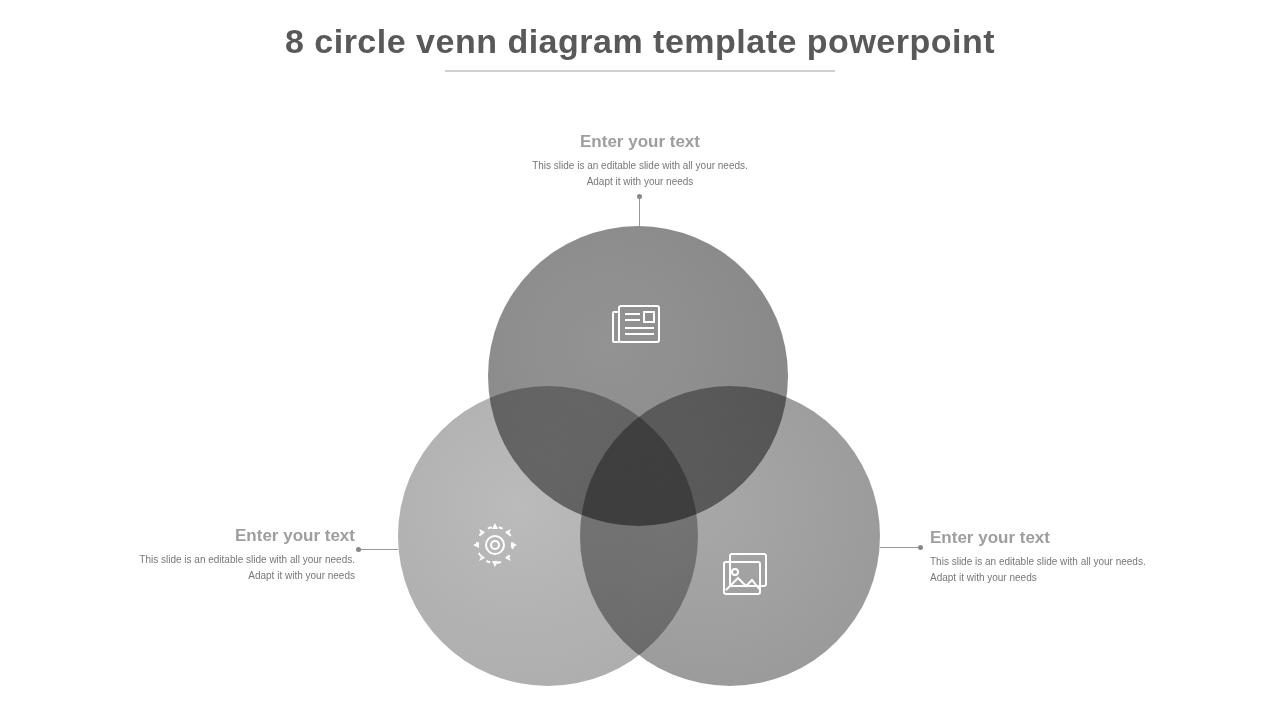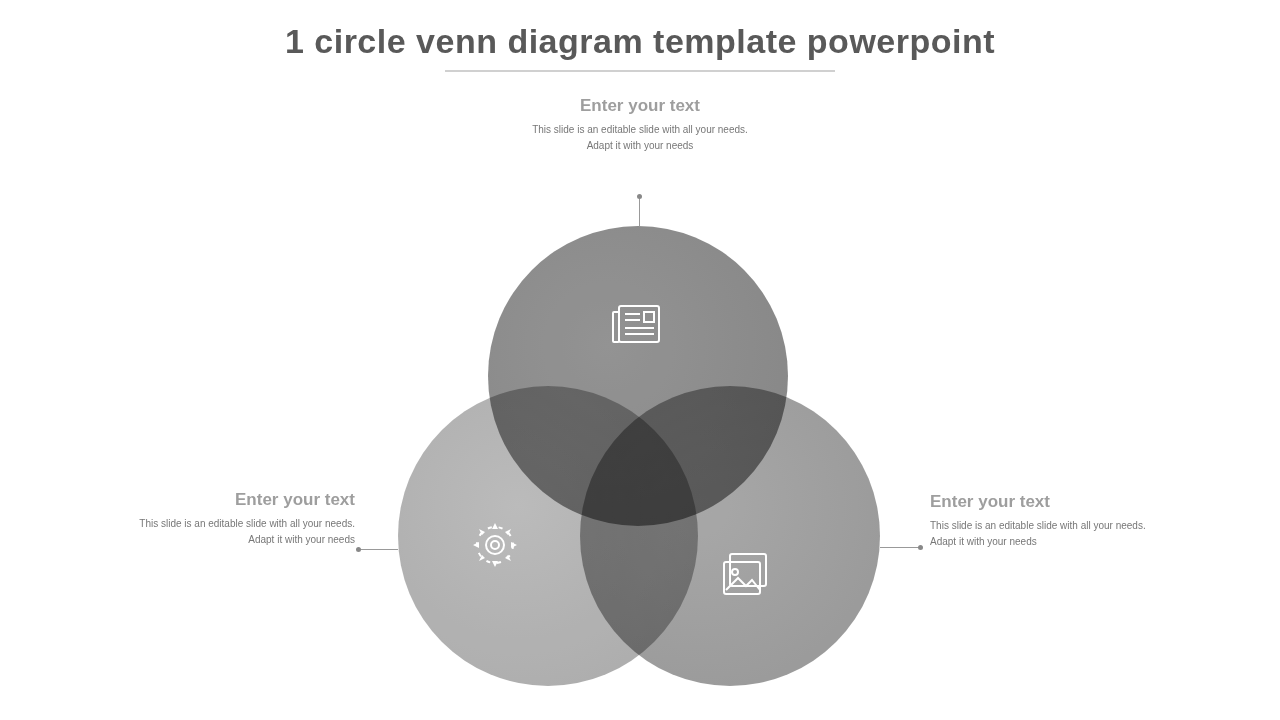--- a/index.html
+++ b/index.html
@@ -37,20 +37,21 @@
     color: #666;
   }
   .callout.top { top: 96px; left: 525px; width: 230px; text-align: center; }
   .callout.left { top: 490px; left: 130px; width: 225px; text-align: right; }
   .callout.right { top: 492px; left: 930px; width: 225px; text-align: left; }
   .callout .h {
     font-size: 17px;
     font-weight: 600;
     color: #9e9e9e;
     margin-bottom: 6px;
+    margin-top: 36px;
   }
   .callout .b {
     font-size: 10px;
     line-height: 1.55;
     color: #777;
   }
   .leader {
     position: absolute;
     background: #999;
   }
@@ -91,21 +92,21 @@
     stroke: #fff;
     fill: none;
   }
   .icon.news  { left: 610px; top: 300px; width: 56px; height: 48px; }
   .icon.gear  { left: 470px; top: 520px; width: 50px; height: 50px; }
   .icon.image { left: 720px; top: 552px; width: 52px; height: 46px; }
 </style>
 </head>
 <body>
 
-<div class="title">1 circle venn diagram template powerpoint</div>
+<div class="title">8 circle venn diagram template powerpoint</div>
 <div class="title-rule"></div>
 
 <div class="callout top">
   <div class="h">Enter your text</div>
   <div class="b">This slide is an editable slide with all your needs. Adapt it with your needs</div>
 </div>
 <div class="callout left">
   <div class="h">Enter your text</div>
   <div class="b">This slide is an editable slide with all your needs. Adapt it with your needs</div>
 </div>

